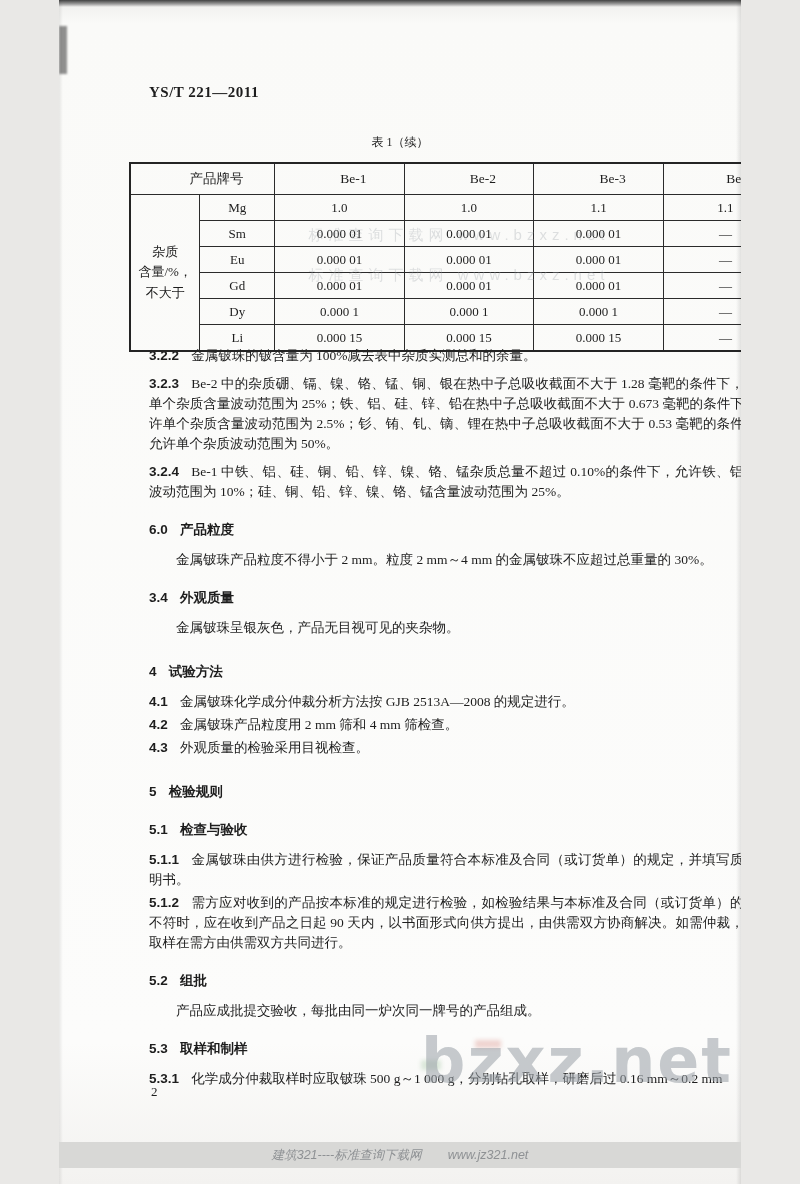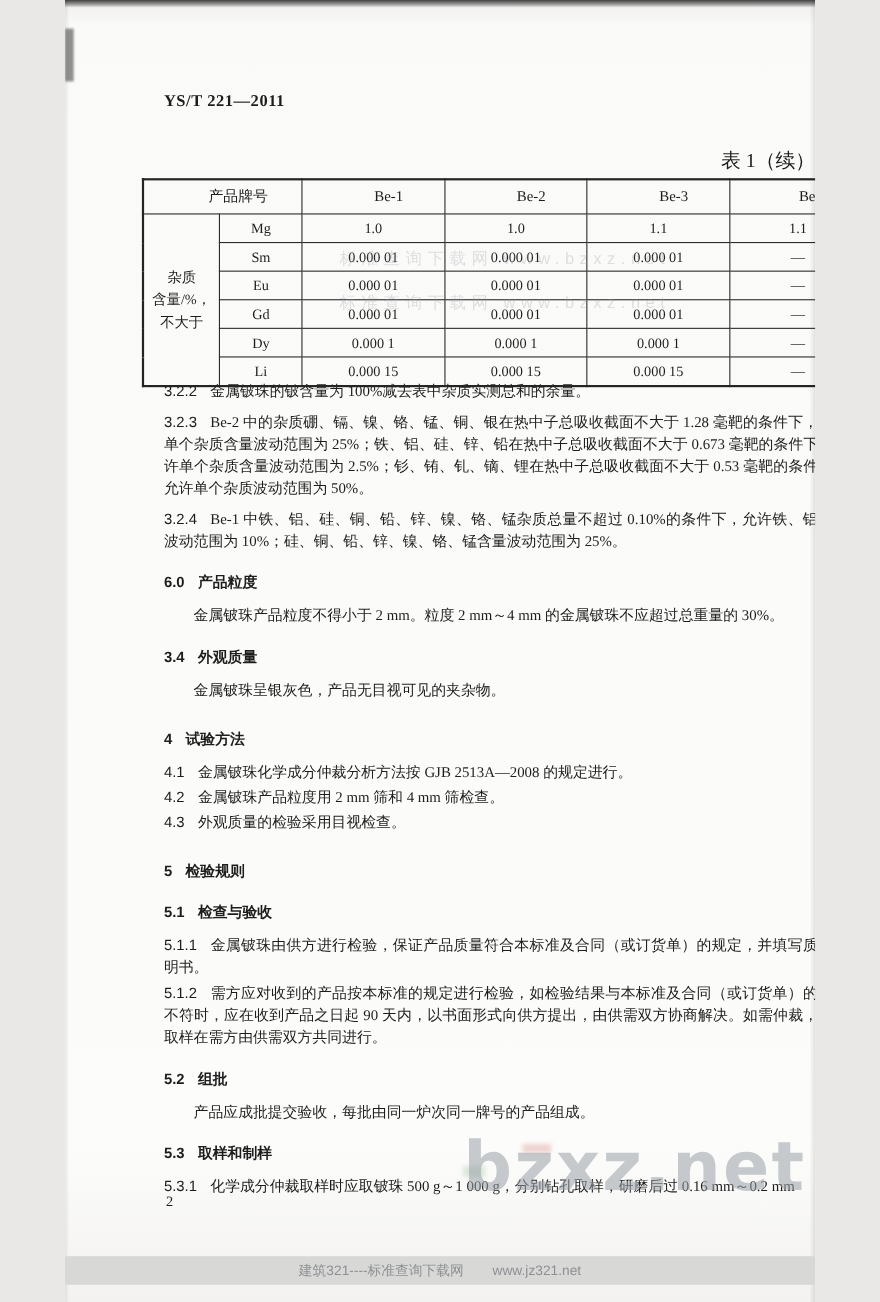--- a/index.html
+++ b/index.html
@@ -16,55 +16,55 @@
   .scan-top{position:absolute;top:0;left:0;right:0;height:7px;
     background:linear-gradient(180deg,#2e2e2e 0%,#8f8f8f 55%,rgba(140,140,140,0) 100%);opacity:.9;}
   .scan-corner{position:absolute;top:26px;left:0;width:8px;height:48px;background:#565656;opacity:.65;filter:blur(1px);}
   .edge-right{position:absolute;top:0;right:0;width:5px;height:100%;
     background:linear-gradient(270deg,rgba(0,0,0,.10),rgba(0,0,0,0));}
   .edge-left{position:absolute;top:0;left:0;width:4px;height:100%;
     background:linear-gradient(90deg,rgba(0,0,0,.08),rgba(0,0,0,0));}
 
   .doc-code{position:absolute;top:84px;left:90px;font-size:15px;font-weight:600;letter-spacing:.5px;}
 
-  .table-title{margin:0;position:absolute;top:134px;left:0;right:0;text-align:right;font-size:18px;}
+  .table-title{margin:0;position:absolute;top:134px;left:0;right:0;text-align:center;font-size:12px;}
 
   .table-wrap{position:absolute;top:162px;left:70px;width:660px;}
   table.spec{border-collapse:collapse;width:660px;font-size:13px;position:relative;z-index:1;}
   table.spec td,table.spec th{border:1px solid #2b2b2b;text-align:center;padding:2px 4px;height:21px;font-weight:normal;}
   table.spec th{height:26px;font-size:13.5px;padding-left:32px;}
   table.spec{border:2px solid #242424;}
   .group-label{white-space:pre-line;line-height:1.55;font-size:13px;}
   .tbl-watermark{position:absolute;left:0;right:0;z-index:2;pointer-events:none;
     text-align:center;color:#9aa0a6;opacity:.30;font-size:15px;letter-spacing:5px;
     font-family:"Liberation Sans","DejaVu Sans",sans-serif;}
   .tbl-watermark.l1{top:64px;}
   .tbl-watermark.l2{top:104px;}
 
   .body-text{position:absolute;top:346px;left:90px;width:622px;font-size:13.5px;line-height:20px;text-align:justify;}
   .block{margin:0;}
   .clause{margin-top:8px;}
-  .clause .num{font-family:"Liberation Sans","DejaVu Sans",sans-serif;font-weight:400;margin-right:.9em;}
+  .clause .num{font-family:"Liberation Sans","DejaVu Sans",sans-serif;font-weight:700;margin-right:.9em;}
   .tight{margin-top:3px;}
   .heading1{margin-top:24px;margin-bottom:10px;font-family:"Liberation Sans","DejaVu Sans",sans-serif;font-weight:700;}
   .heading2{margin-top:18px;margin-bottom:10px;font-family:"Liberation Sans","DejaVu Sans",sans-serif;font-weight:700;}
   .heading1 .num,.heading2 .num{margin-right:.9em;}
   .para-indent{margin-top:6px;text-indent:2em;}
 
   .page-number{position:absolute;left:92px;top:1084px;font-size:13px;}
 
   .big-watermark{position:absolute;right:8px;top:1024px;z-index:0;
     font-family:"DejaVu Sans","Liberation Sans",sans-serif;font-weight:700;
     font-size:62px;color:#9aa1a8;opacity:.55;letter-spacing:2px;pointer-events:none;}
   .wm-dot-red{position:absolute;right:240px;top:1040px;width:26px;height:8px;background:#c65a4e;opacity:.25;filter:blur(2px);}
   .wm-dot-green{position:absolute;right:300px;top:1060px;width:20px;height:10px;background:#5a9a5a;opacity:.2;filter:blur(2px);}
 
   .footer-band{position:absolute;left:0;right:0;bottom:16px;height:26px;background:#d8d8d6;
     display:flex;align-items:center;justify-content:center;gap:26px;
-    font-family:"Liberation Sans","DejaVu Sans",sans-serif;font-size:12.5px;color:#8e9194;}
+    font-family:"Liberation Sans","DejaVu Sans",sans-serif;font-size:12.5px;color:#8e9194;font-style:italic;}
 </style>
 </head>
 <body>
 
 <div class="page">
 
   <div class="scan-top"></div>
   <div class="scan-corner"></div>
   <div class="edge-right"></div>
   <div class="edge-left"></div>

